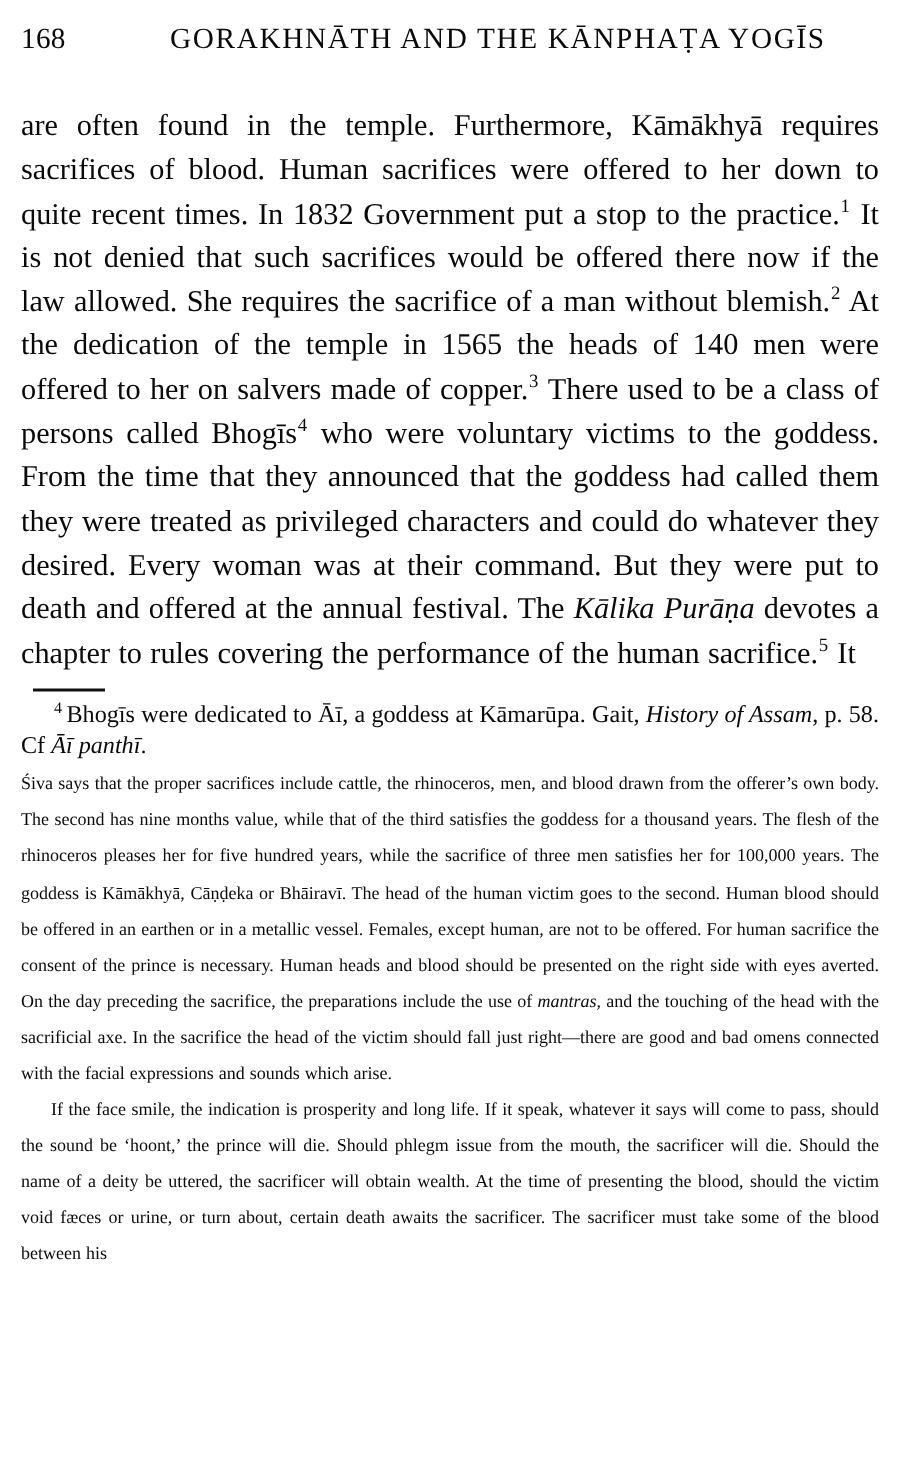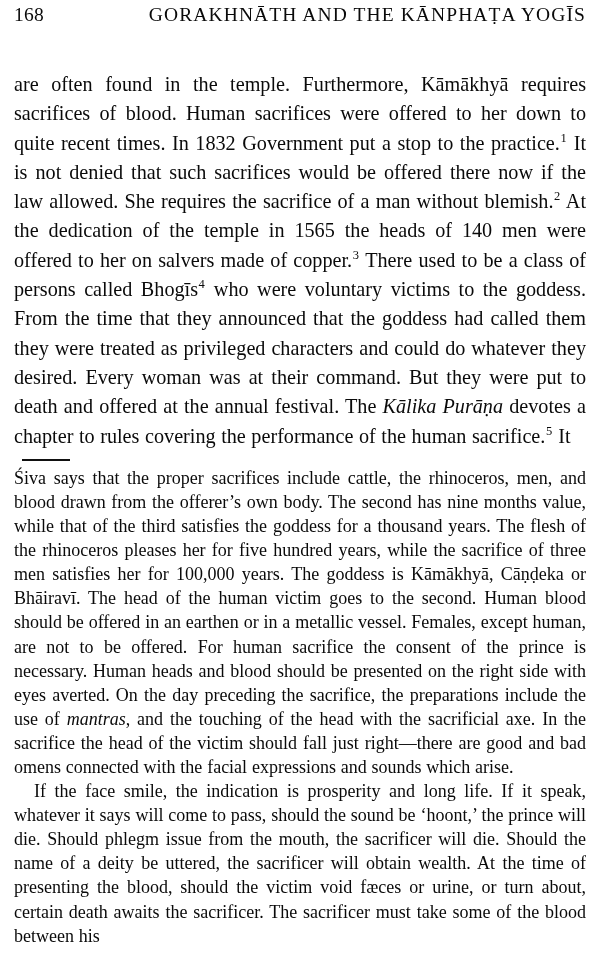--- a/index.html
+++ b/index.html
@@ -20,36 +20,36 @@
     width: 600px;
     height: 978px;
     box-sizing: border-box;
     padding: 0;
   }
 
   
   .running-head {
     display: flex;
     align-items: baseline;
-    padding: 4px 14px 0 14px;
+    padding: 16px 14px 0 14px;
     height: 30px;
     box-sizing: border-box;
   }
   .folio {
     font-size: 19.5px;
     letter-spacing: 0.2px;
     margin-right: 28px;
     white-space: nowrap;
   }
   .head-title {
     font-size: 19.5px;
     letter-spacing: 1.1px;
     white-space: nowrap;
     flex: 1;
-    text-align: right;
+    text-align: center;
     padding-left: 6px;
   }
 
   
   .textblock {
     padding: 0 14px 0 14px;
     margin-top: 40px;
   }
 
   p {
@@ -93,21 +93,21 @@
     text-indent: 22px;
     margin: 0;
   }
 
   
   .quoted {
     padding: 0 14px;
     margin-top: 2px;
   }
   .quote-para {
-    font-size: 18px;
+    font-size: 12px;
     line-height: 24.1px;
     text-align: justify;
     word-spacing: 0.3px;
   }
   .quote-para + .quote-para {
     text-indent: 20px;
   }
 
   sup {
     font-size: 0.62em;
@@ -137,20 +137,21 @@
 
   <div class="textblock">
     <p class="body-para first">are often found in the temple.  Furthermore, Kāmākhyā requires sacrifices of blood.  Human sacrifices were offered to her down to quite recent times.  In 1832 Government put a stop to the practice.<sup>1</sup>  It is not denied that such sacrifices would be offered there now if the law allowed.  She requires the sacrifice of a man without blemish.<sup>2</sup>  At the dedication of the temple in 1565 the heads of 140 men were offered to her on salvers made of copper.<sup>3</sup>  There used to be a class of persons called Bhogīs<sup>4</sup> who were voluntary victims to the goddess.  From the time that they announced that the goddess had called them they were treated as privileged characters and could do whatever they desired.  Every woman was at their command.  But they were put to death and offered at the annual festival.  The <i>Kālika Purāṇa</i> devotes a chapter to rules covering the performance of the human sacrifice.<sup>5</sup>  It</p>
   </div>
 
   <div class="footnote-rule-wrap">
     <div class="footnote-rule"></div>
   </div>
 
   <div class="footnotes">
+    <p class="footnote"><span class="fn-mark">4</span>Bhogīs were dedicated to Āī, a goddess at Kāmarūpa.  Gait, <i>History of Assam</i>, p. 58.  Cf <i>Āī panthī</i>.</p>
   </div>
 
   <div class="quoted">
     <p class="quote-para">Śiva says that the proper sacrifices include cattle, the rhinoceros, men, and blood drawn from the offerer’s own body.  The second has nine months value, while that of the third satisfies the goddess for a thousand years.  The flesh of the rhinoceros pleases her for five hundred years, while the sacrifice of three men satisfies her for 100,000 years.  The goddess is Kāmākhyā, Cāṇḍeka or Bhāiravī.  The head of the human victim goes to the second.  Human blood should be offered in an earthen or in a metallic vessel.  Females, except human, are not to be offered.  For human sacrifice the consent of the prince is necessary.  Human heads and blood should be presented on the right side with eyes averted.  On the day preceding the sacrifice, the preparations include the use of <i>mantras</i>, and the touching of the head with the sacrificial axe.  In the sacrifice the head of the victim should fall just right—there are good and bad omens connected with the facial expressions and sounds which arise.</p>
     <p class="quote-para">If the face smile, the indication is prosperity and long life.  If it speak, whatever it says will come to pass, should the sound be ‘hoont,’ the prince will die.  Should phlegm issue from the mouth, the sacrificer will die.  Should the name of a deity be uttered, the sacrificer will obtain wealth.  At the time of presenting the blood, should the victim void fæces or urine, or turn about, certain death awaits the sacrificer.  The sacrificer must take some of the blood between his</p>
   </div>
 
 </div>
 
 </body></html>

